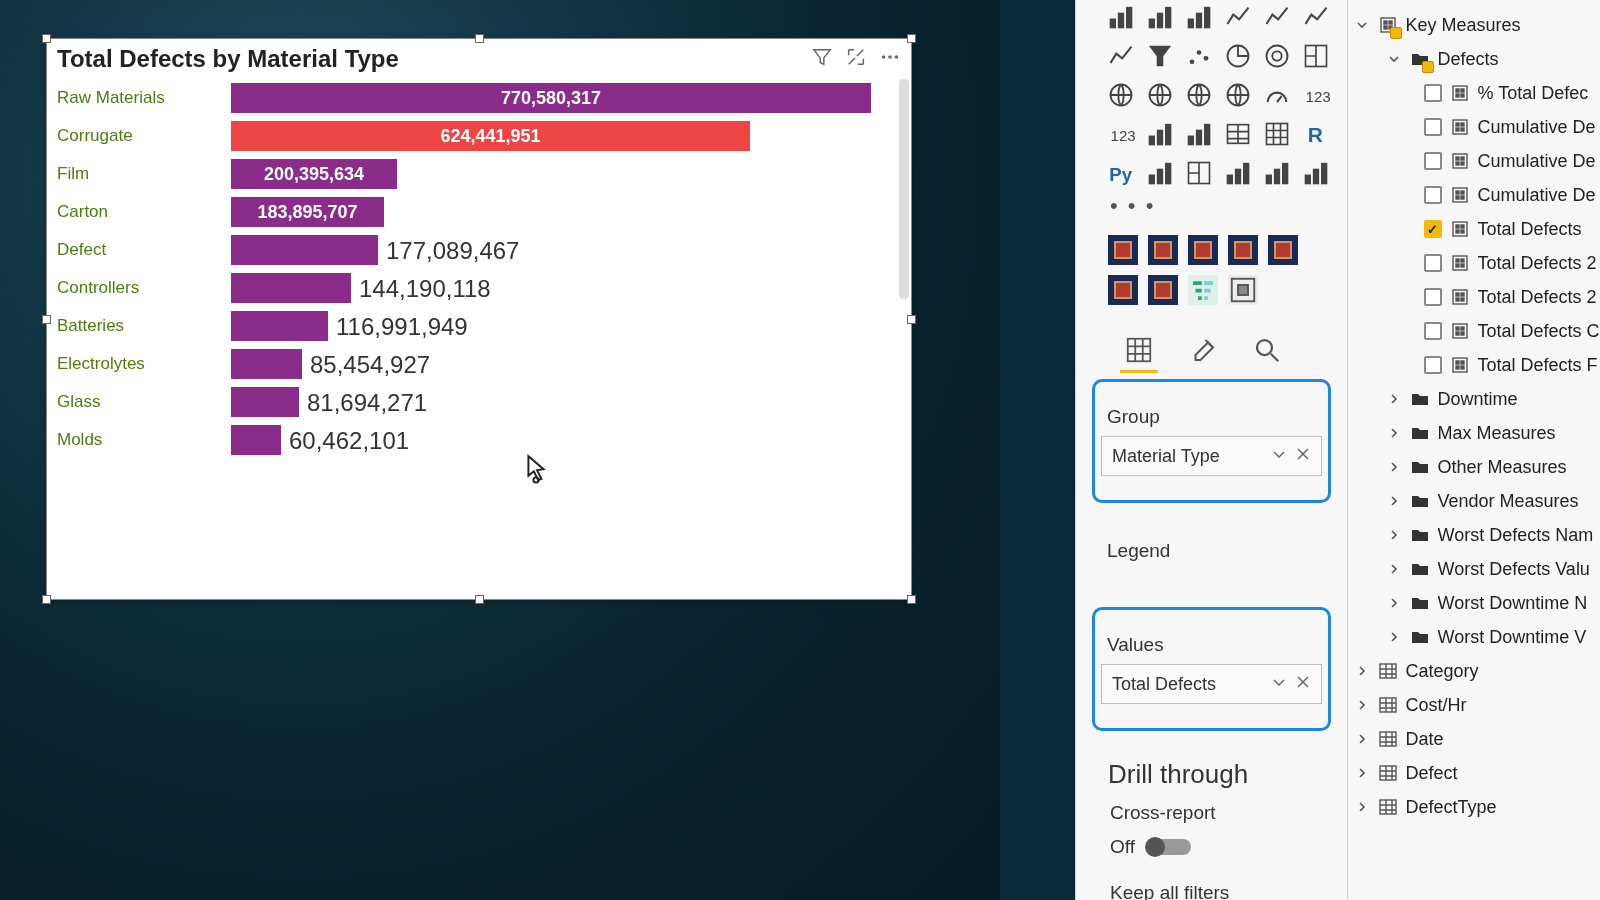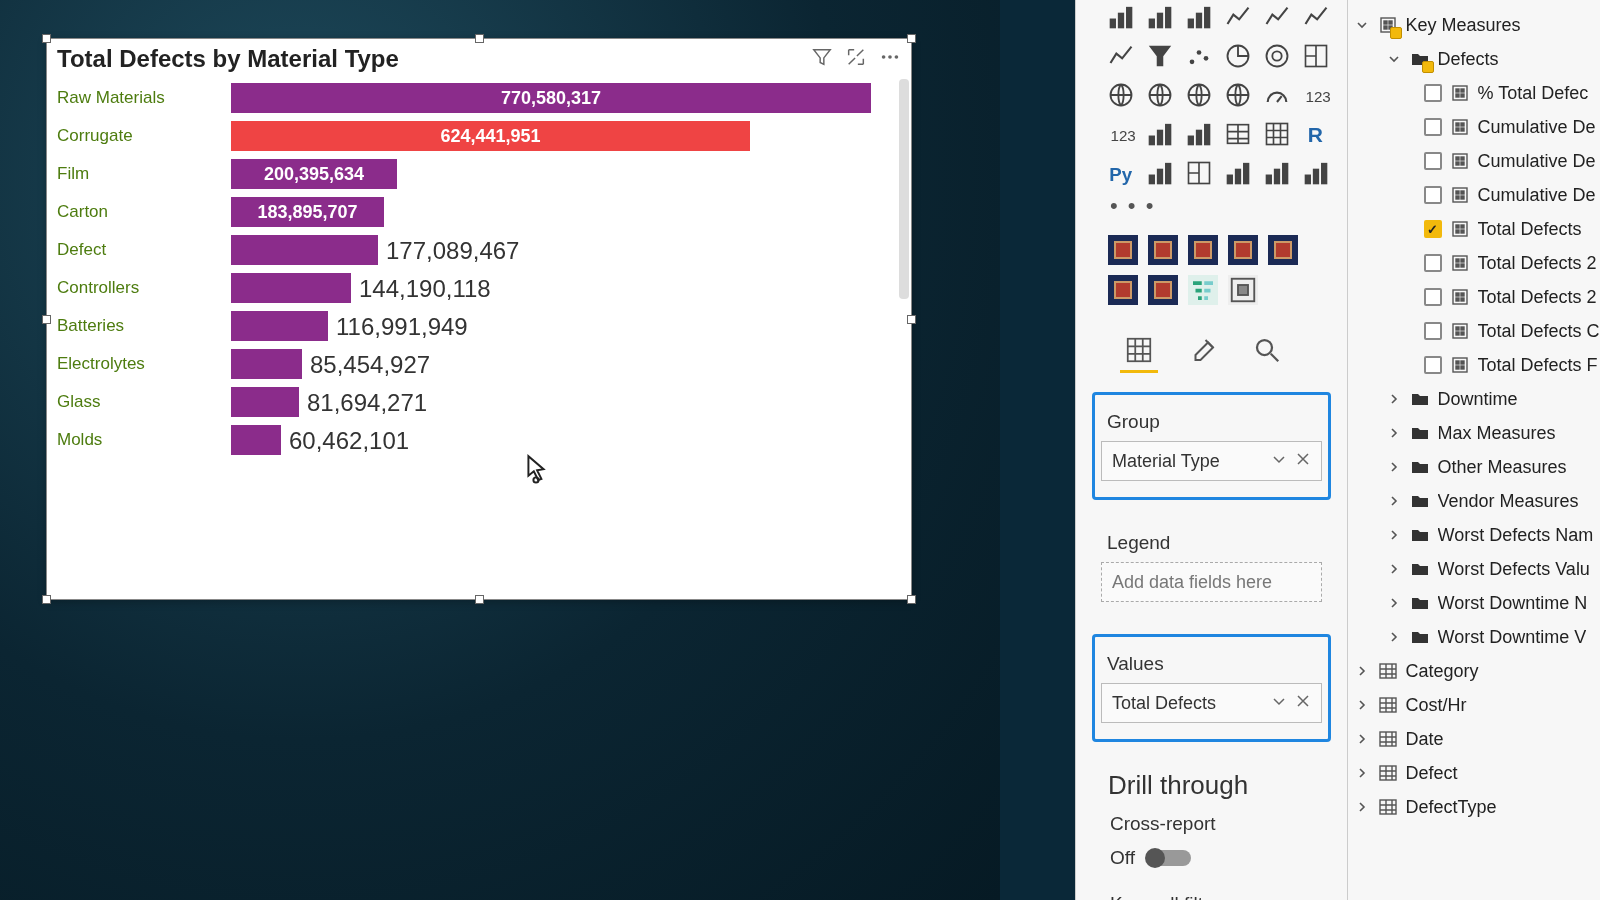--- a/index.html
+++ b/index.html
@@ -176,24 +176,24 @@
     width: 30px; height: 30px; color: #555; display:flex;align-items:center;justify-content:center;
   }
   .tab-icons .ti.active {
     position: relative;
   }
   .tab-icons .ti.active::after {
     content: ""; position: absolute; left: -4px; right: -4px; bottom: -8px;
     height: 3px; background: #f2b90c;
   }
   .well-section {
-    margin: 13px 6px 10px 6px;
+    margin: 0 6px 10px 6px;
     border: 3px solid transparent;
-    padding: 16px 6px;
-    border-radius: 4px;
+    padding: 24px 6px;
+    border-radius: 10px;
   }
   .well-section.highlight { border-color: #1f86e0; }
   .well-label { font-size: 19px; color: #333; margin-bottom: 8px; padding-left: 6px; }
   .field-pill, .field-empty {
     border: 1px dashed #aaa;
     height: 40px;
     display: flex; align-items: center;
     padding: 0 10px;
     font-size: 18px;
     color: #333;
@@ -617,21 +617,20 @@
               </svg></span>
           <span><svg viewBox="0 0 16 16" stroke="currentColor" fill="none" stroke-width="1.5">
                 <path d="M3 3l10 10M13 3L3 13"></path>
               </svg></span>
         </span>
       </div>
     </div>
 
     <div class="well-section">
       <div class="well-label">Legend</div>
-      <div class="field-empty">Add data fields here</div>
     </div>
 
     <div class="well-section highlight">
       <div class="well-label">Values</div>
       <div class="field-pill">
         <span>Total Defects</span>
         <span class="pill-actions">
           <span><svg viewBox="0 0 16 16" stroke="currentColor" fill="none" stroke-width="1.5">
                 <path d="M3 6l5 5 5-5"></path>
               </svg></span>

